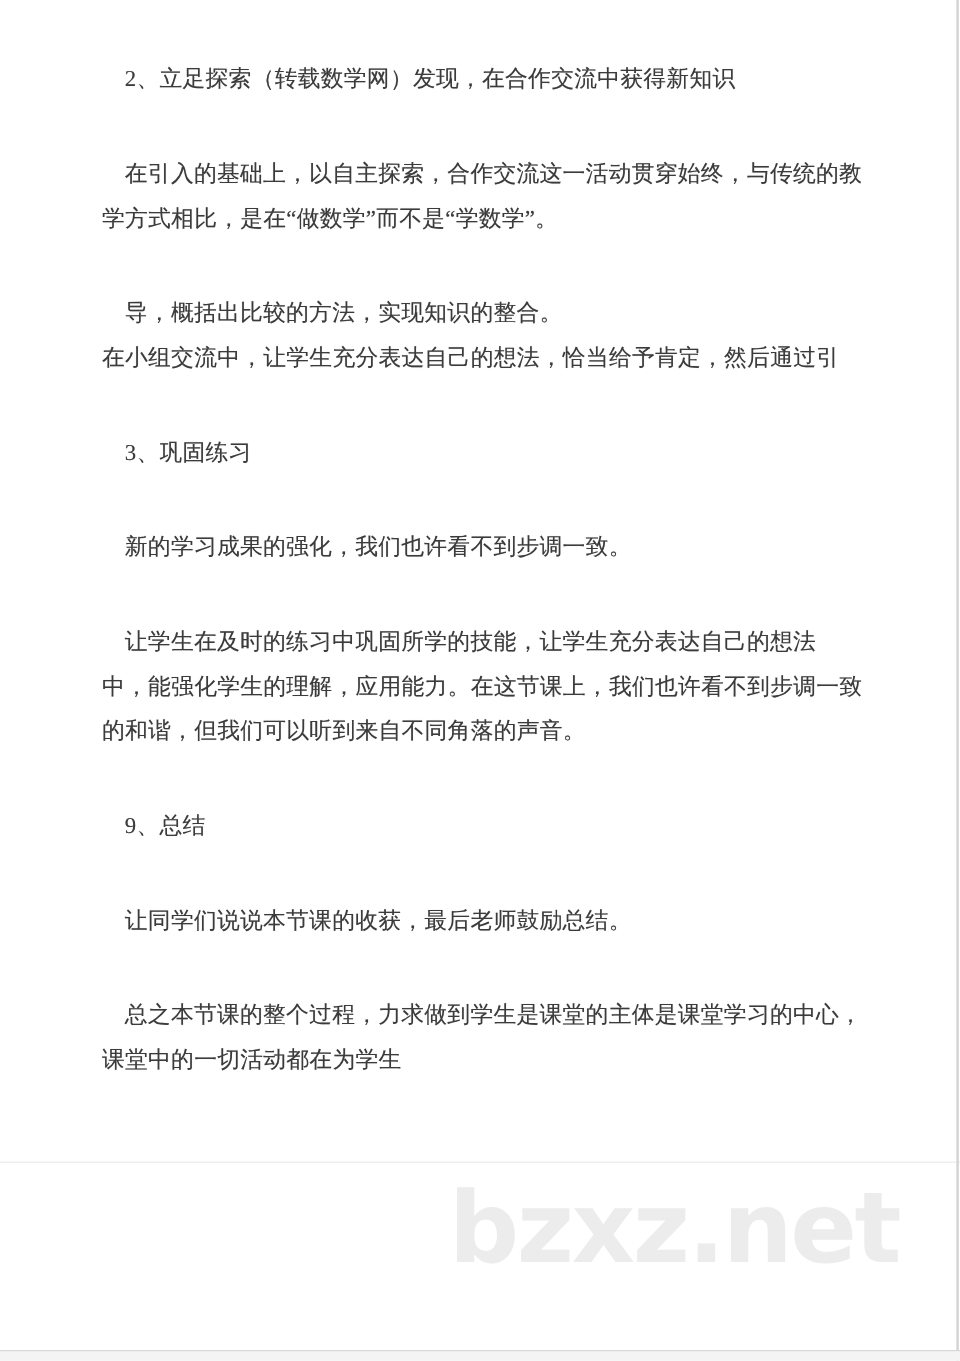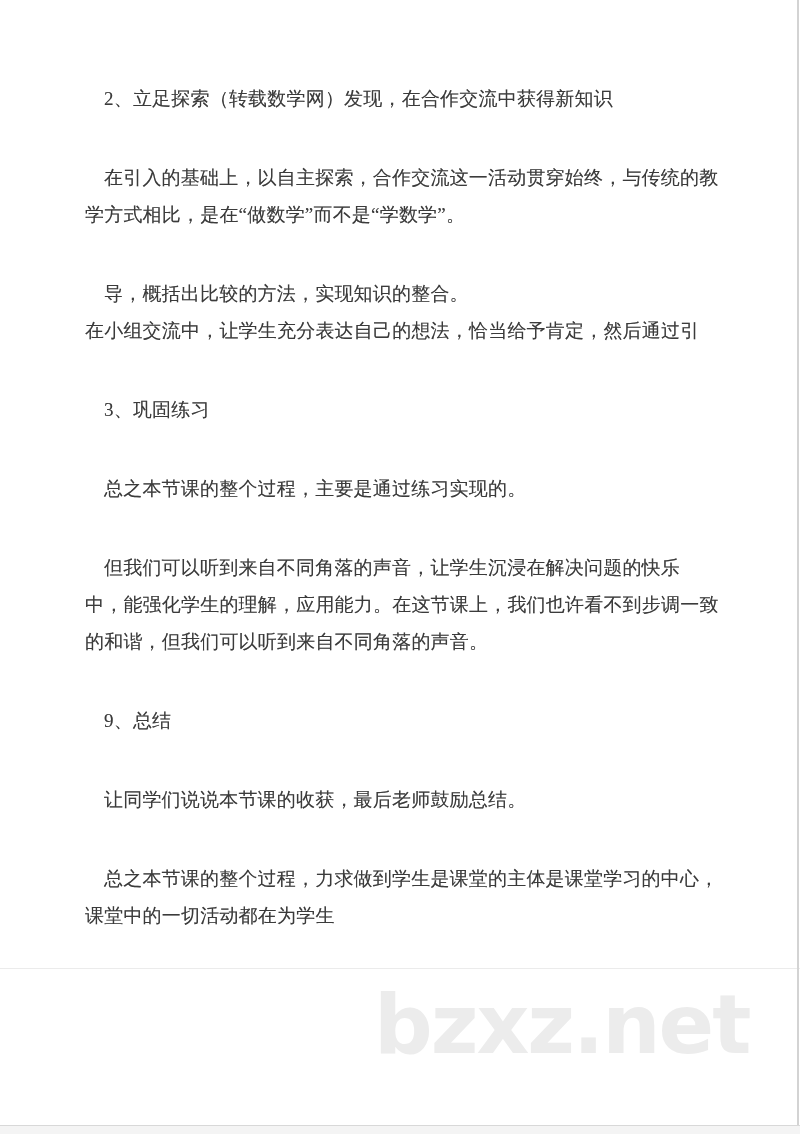--- a/index.html
+++ b/index.html
@@ -21,21 +21,21 @@
     font-family: "Liberation Serif", "DejaVu Serif", serif;
   }
   .canvas {
     position: absolute;
     inset: 0;
     background: var(--page-bg);
   }
   .doc-body {
     position: absolute;
     left: 85px;
-    top: 80px;
+    top: 48px;
     width: 648px;
     color: var(--text);
     font-size: 19px;
     text-shadow: 0 0 0.6px rgba(70,70,70,0.45);
   }
   .block { margin: 0 0 42px 0; }
   .block:last-child { margin-bottom: 0; }
   .line {
     display: block;
     line-height: 37px;
@@ -100,25 +100,25 @@
     <p class="block">
       <span class="line">导，概括出比较的方法，实现知识的整合。</span>
       <span class="line">在小组交流中，让学生充分表达自己的想法，恰当给予肯定，然后通过引</span>
     </p>
 
     <p class="block">
       <span class="line">3、巩固练习</span>
     </p>
 
     <p class="block">
-      <span class="line">总之本节课的整个过程，主要是通过练习实现的。</span>
+      <span class="line">新的学习成果的强化，我们也许看不到步调一致。</span>
     </p>
 
     <p class="block">
-      <span class="line">但我们可以听到来自不同角落的声音，让学生沉浸在解决问题的快乐</span>
+      <span class="line">让学生在及时的练习中巩固所学的技能，让学生充分表达自己的想法</span>
       <span class="line">中，能强化学生的理解，应用能力。在这节课上，我们也许看不到步调一致</span>
       <span class="line">的和谐，但我们可以听到来自不同角落的声音。</span>
     </p>
 
     <p class="block">
       <span class="line">9、总结</span>
     </p>
 
     <p class="block">
       <span class="line">让同学们说说本节课的收获，最后老师鼓励总结。</span>

